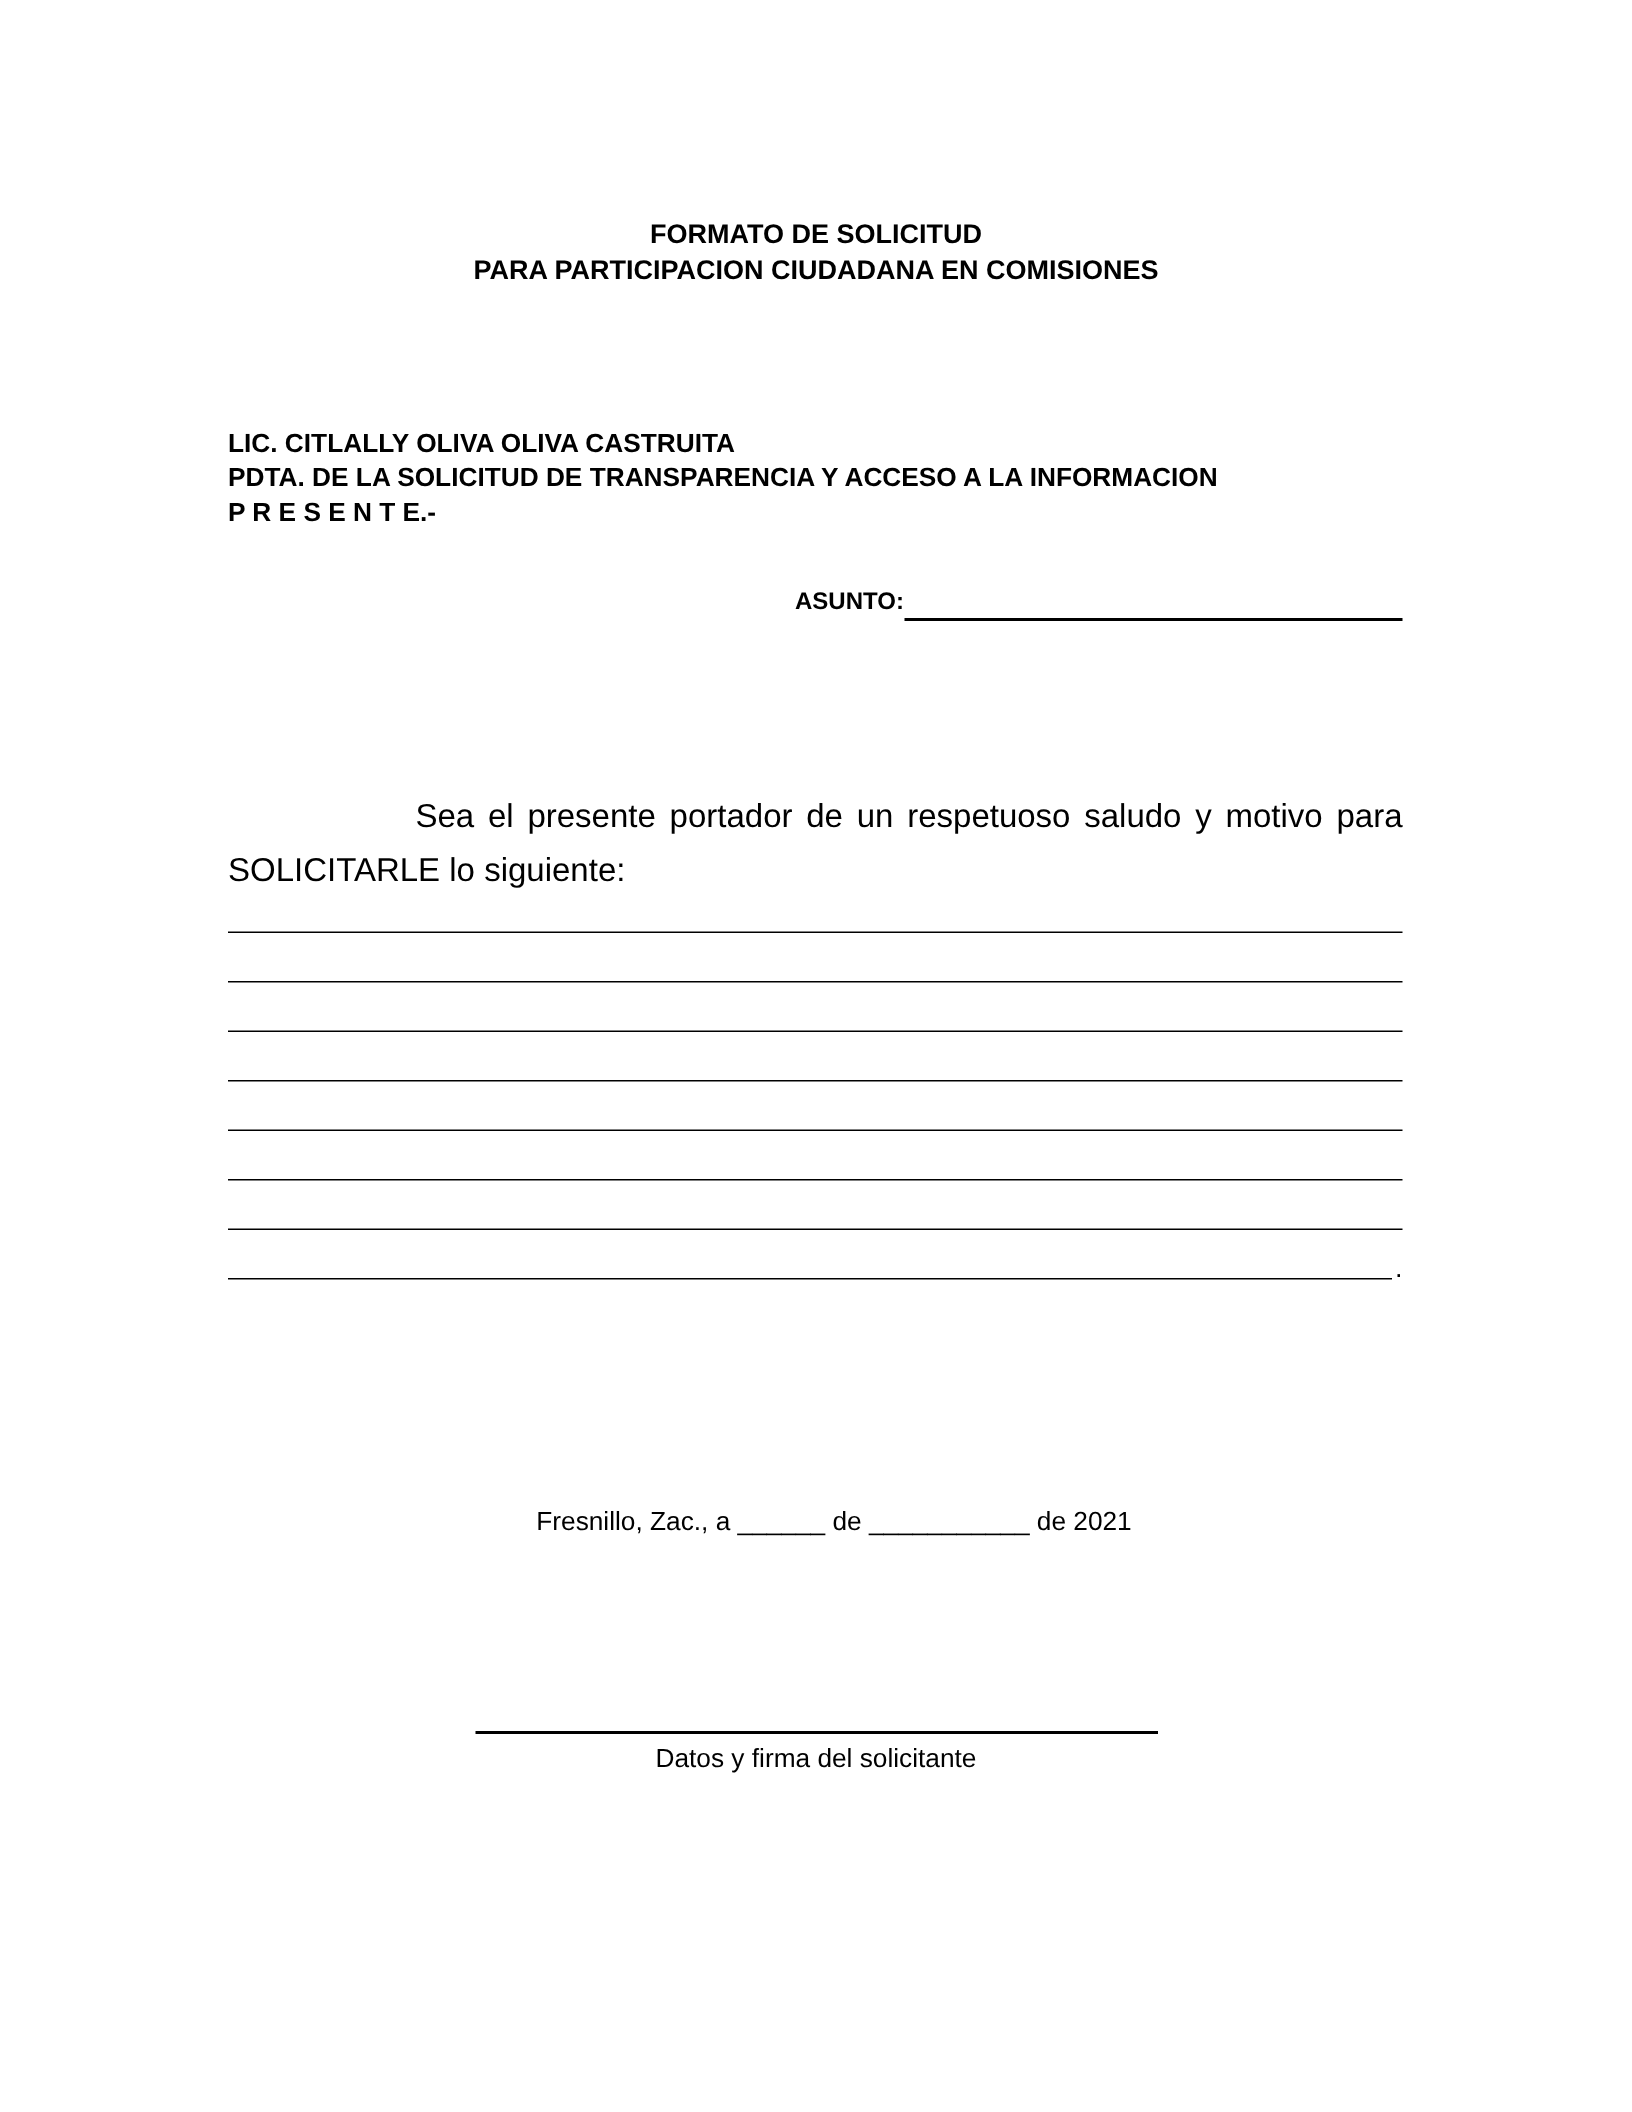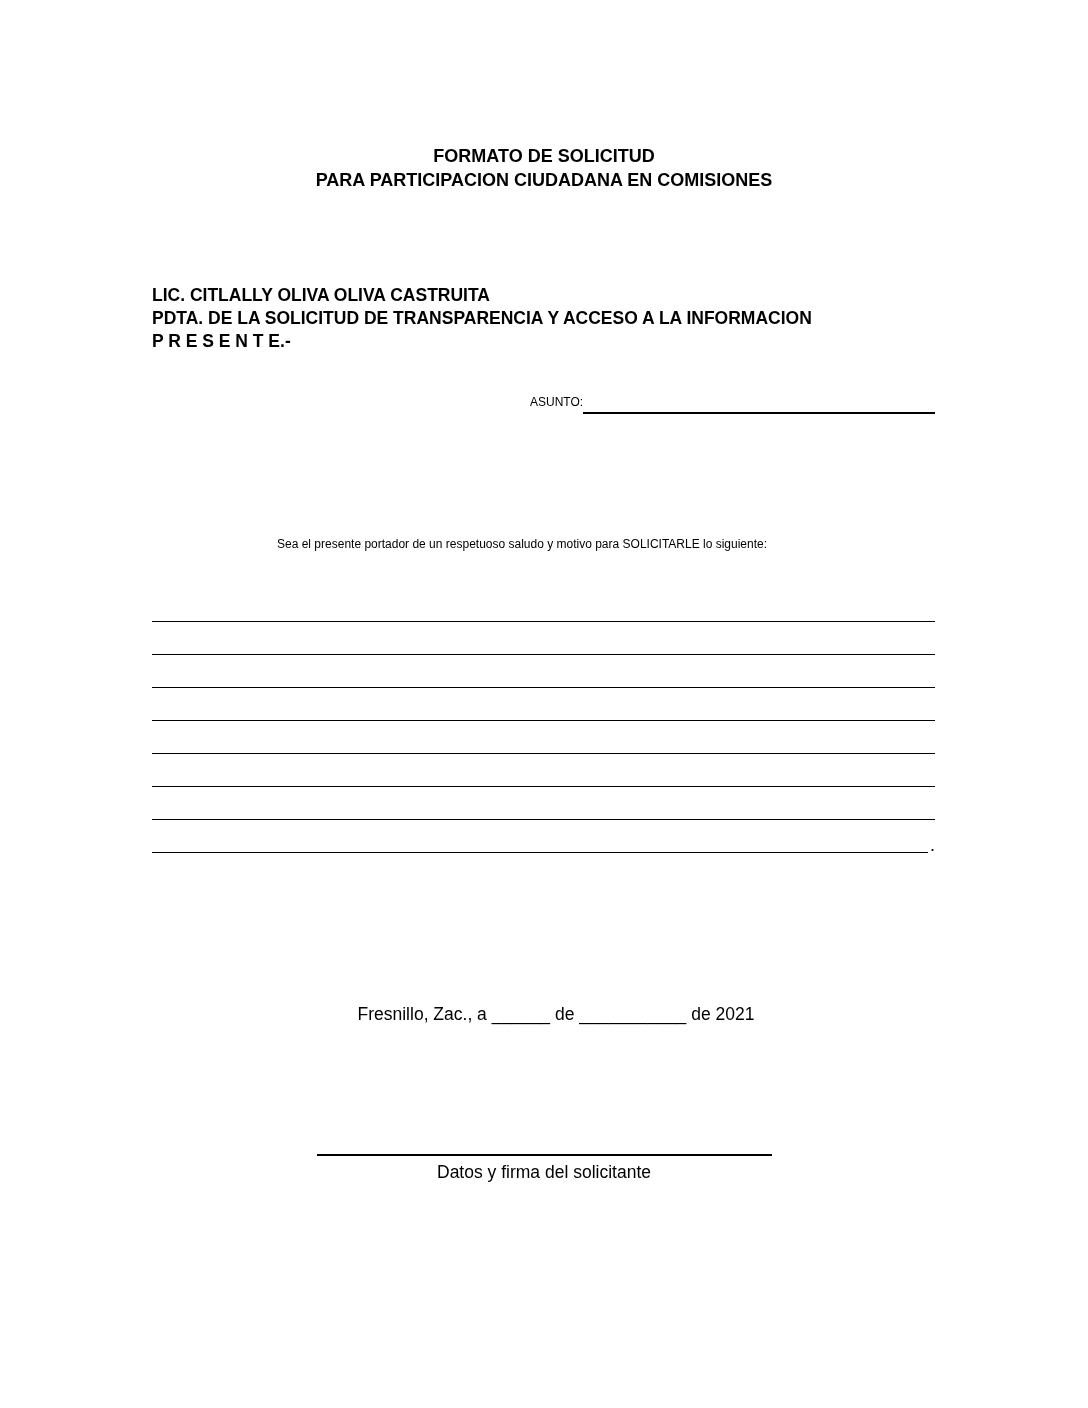--- a/index.html
+++ b/index.html
@@ -37,35 +37,35 @@
   .asunto-row {
     position: absolute;
     top: 390px;
     left: 152px;
     width: 783px;
     display: flex;
     align-items: flex-end;
   }
   .asunto-label {
     margin-left: 378px;
-    font-weight: normal;
-    font-size: 12px;
+    font-weight: bold;
+    font-size: 16px;
     line-height: 24px;
   }
   .asunto-line {
     flex: 1;
     border-bottom: 2px solid #000;
     height: 22px;
   }
   .body-par {
     position: absolute;
     top: 526px;
     left: 152px;
     width: 783px;
-    font-size: 12px;
+    font-size: 22px;
     line-height: 36px;
     text-align: justify;
     text-indent: 125px;
   }
   .rules {
     position: absolute;
     top: 589px;
     left: 152px;
     width: 783px;
   }

